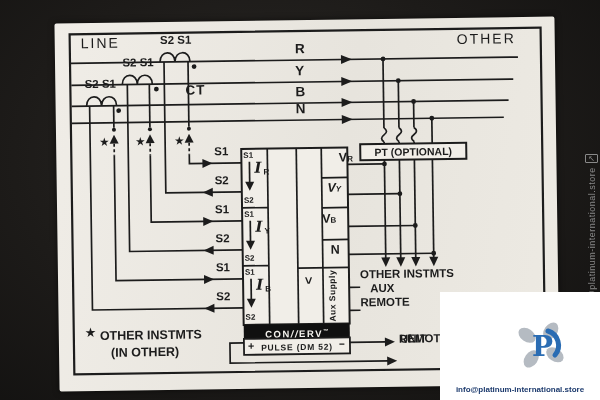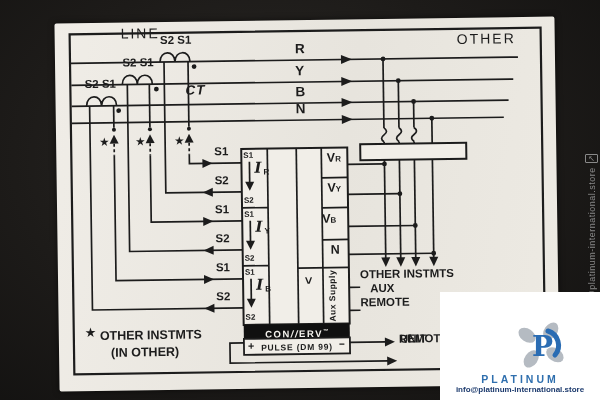--- a/index.html
+++ b/index.html
@@ -177,27 +177,27 @@
           <rect x="185" y="304" width="106" height="14" fill="#101010" stroke="none"></rect>
           <rect x="185" y="318" width="106" height="16" fill="#f1eee8" stroke-width="1.8"></rect>
           <path d="M291 323 H327"></path>
           <polygon points="336,323 326,318.5 326,327.5" fill="#1c1c1c" stroke="none"></polygon>
           <path d="M185 322 H171 V342 H329"></path>
           <polygon points="338,342 328,337.5 328,346.5" fill="#1c1c1c" stroke="none"></polygon>
         </g>
       </g>
     </svg>
 
-    <span class="t fs14" style="left:26px;top:4px;margin-left:40px;">LINE</span>
+    <span class="t fs14" style="left:26px;top:13px;">LINE</span>
     <span class="t fs14" style="left:402px;top:14px;">OTHER</span>
 
     <span class="t b fs11 ctr" style="left:95px;top:13px;width:52px;">S2 S1</span>
     <span class="t b fs11 ctr" style="left:57px;top:35px;width:52px;">S2 S1</span>
     <span class="t b fs11 ctr" style="left:19px;top:56px;width:52px;">S2 S1</span>
-    <span class="t b fs13" style="left:130px;top:62px;letter-spacing:1px;font-style:italic;">CT</span>
+    <span class="t b fs13" style="left:130px;top:62px;letter-spacing:1px;">CT</span>
 
     <span class="t b fs13" style="left:240px;top:22px;">R</span>
     <span class="t b fs13" style="left:240px;top:44px;">Y</span>
     <span class="t b fs13" style="left:240px;top:65px;">B</span>
     <span class="t b fs13" style="left:240px;top:82px;">N</span>
 
     <span class="t fs11" style="left:118px;top:114px;">★</span>
     <span class="t fs11" style="left:79px;top:114px;">★</span>
     <span class="t fs11" style="left:43px;top:114px;">★</span>
 
@@ -216,34 +216,35 @@
     <span class="t b fs8" style="left:187px;top:190px;">S1</span>
     <span class="t serifI" style="left:198px;top:199px;">I</span>
     <span class="t vsub" style="left:207px;top:207px;">Y</span>
     <span class="t b fs8" style="left:187px;top:234px;">S2</span>
 
     <span class="t b fs8" style="left:187px;top:248px;">S1</span>
     <span class="t serifI" style="left:198px;top:257px;">I</span>
     <span class="t vsub" style="left:207px;top:265px;">B</span>
     <span class="t b fs8" style="left:187px;top:293px;">S2</span>
 
-    <span class="t b fs12 ctr" style="left:264px;top:132px;width:27px;"><span>V</span><span class="vsub">R</span></span>
-    <span class="t b fs12 ctr" style="left:264px;top:162px;width:27px;"><span>V</span><span class="vsub">Y</span></span>
+    <span class="t b fs12 ctr" style="left:264px;top:132px;width:27px;padding-left:12px;"><span>V</span><span class="vsub">R</span></span>
+    <span class="t b fs12 ctr" style="left:264px;top:162px;width:27px;font-style:italic;"><span>V</span><span class="vsub">Y</span></span>
     <span class="t b fs12 ctr" style="left:264px;top:193px;width:16px;"><span>V</span><span class="vsub">B</span></span>
     <span class="t b fs12 ctr" style="left:264px;top:224px;width:27px;">N</span>
 
     <span class="t rot-aux" style="left:270px;top:250px;">Aux Supply</span>
     <span class="t rot-gt" style="left:247px;top:254px;">&gt;</span>
 
     <div class="conserv"><span>CON</span><span class="sl">//</span><span>ERV</span><span class="tm">™</span></div>
 
     <span class="t b" style="left:189px;top:320px;font-size:11px;">+</span>
-    <span class="t b ctr" style="left:197px;top:322.5px;width:82px;font-size:8.5px;letter-spacing:.8px;">PULSE (DM 99)</span>
+    <span class="t b ctr" style="left:197px;top:322.5px;width:82px;font-size:8.5px;letter-spacing:.8px;">PULSE (DM 52)</span>
     <span class="t b" style="left:280px;top:320px;font-size:10px;">−</span>
 
+    <span class="t b fs10 ctr" style="left:304px;top:128px;width:106px;">PT (OPTIONAL)</span>
 
     <span class="t b fs11" style="left:302px;top:250px;">OTHER INSTMTS</span>
     <span class="t b fs11" style="left:312px;top:264px;text-align:center;">AUX</span>
     <span class="t b fs11" style="left:302px;top:278px;">REMOTE</span>
 
     <span class="t b fs11" style="left:340px;top:315px;">REMOTE</span>
     <span class="t b fs11" style="left:341px;top:315px;">UNIT</span>
 
     <span class="t" style="left:26px;top:303px;font-size:13px;">★</span>
     <span class="t b fs12" style="left:41px;top:307px;">OTHER INSTMTS</span>
@@ -259,17 +260,16 @@
     <svg width="52" height="52" style="position:absolute;left:75px;top:27px;" viewBox="0 0 52 52">
       <g transform="rotate(35 26 26)" fill="#b5bbc2">
         <ellipse cx="26" cy="9" rx="6.5" ry="9.5"></ellipse>
         <ellipse cx="43" cy="26" rx="9.5" ry="6.5"></ellipse>
         <ellipse cx="26" cy="43" rx="6.5" ry="9.5"></ellipse>
         <ellipse cx="9" cy="26" rx="9.5" ry="6.5"></ellipse>
       </g>
       <path d="M33 12 a15 15 0 0 1 7 24" stroke="#2a6cb3" stroke-width="5" fill="none" stroke-linecap="round"></path>
       <text x="17" y="37" font-family="DejaVu Serif, serif" font-size="28" font-weight="bold" fill="#2a6cb3">P</text>
     </svg>
-    <div class="brand">PLATINUM</div>
     <div class="mail">info@platinum-international.store</div>
   </div>
 
 </div>
 
 </body></html>

